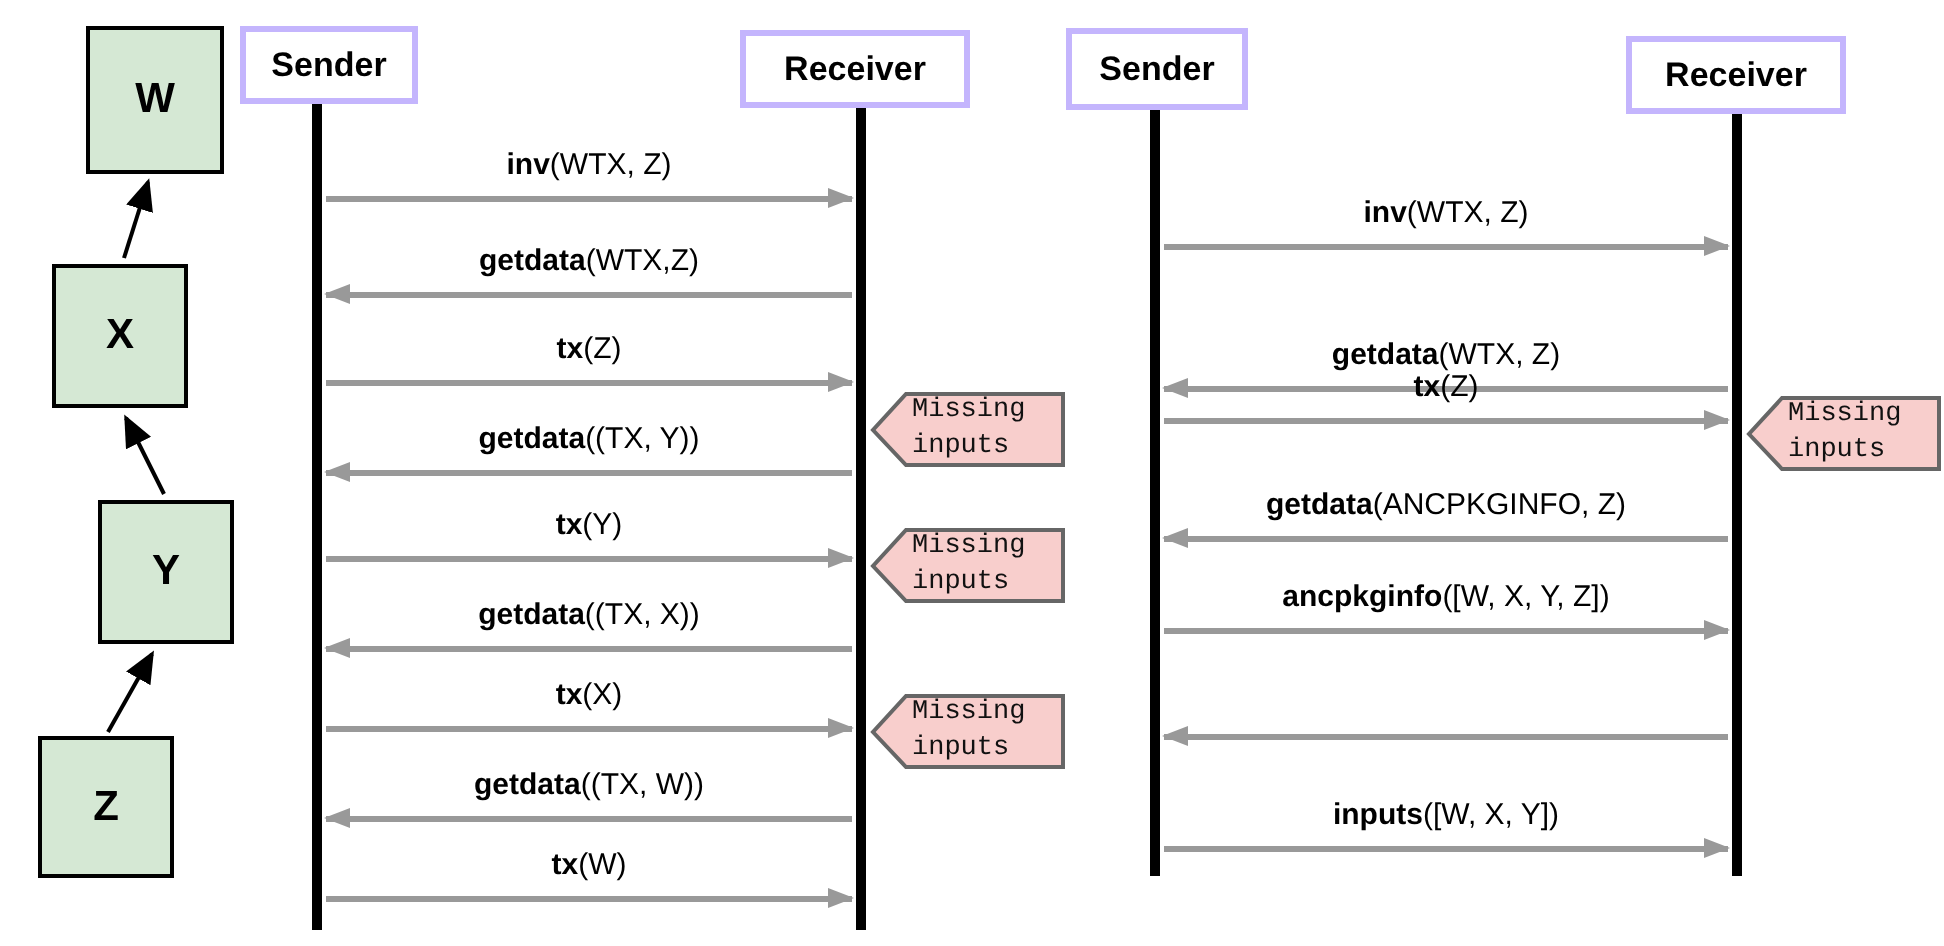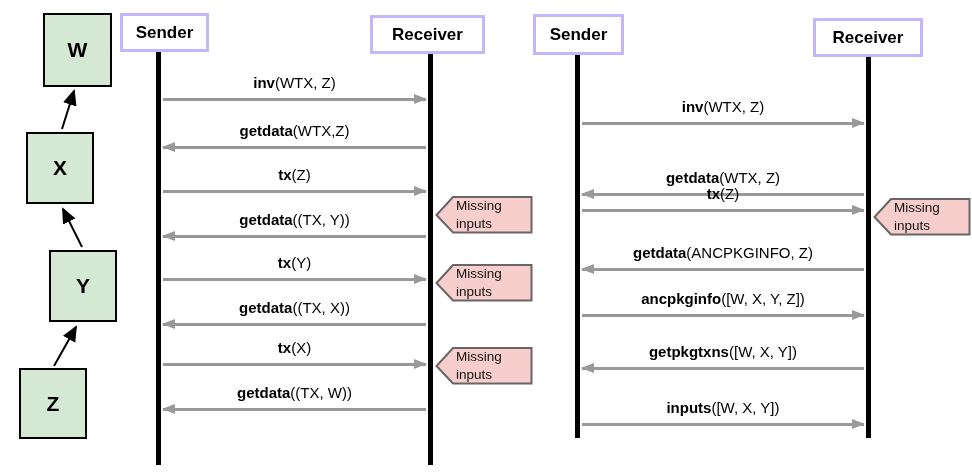--- a/index.html
+++ b/index.html
@@ -98,20 +98,21 @@
     width: 0; height: 0;
     border-top: 5.5px solid transparent;
     border-bottom: 5.5px solid transparent;
     border-right: 13px solid #999999;
   }
   
   .callout {
     position: absolute;
     width: 98px;
     height: 38px;
+    font-family: Liberation Mono, monospace;
   }
   .callout svg {
     position: absolute;
     left: 0; top: 0;
   }
   .callout polygon {
     fill: #f8cecc;
     stroke: #666666;
     stroke-width: 2;
   }
@@ -189,20 +190,24 @@
       <div class="arrow right"></div>
     </div>
     <div class="msg" style="top:299px;">
       <div class="msg-label"><span class="b">getdata</span><span>((TX, X))</span></div>
       <div class="arrow left"></div>
     </div>
     <div class="msg" style="top:384px;">
       <div class="msg-label"><span class="b">getdata</span><span>((TX, W))</span></div>
       <div class="arrow left"></div>
     </div>
+    <div class="msg" style="top:424px;">
+      <div class="msg-label"><span class="b">tx</span><span>(W)</span></div>
+      <div class="arrow right"></div>
+    </div>
   </div>
 
   <div class="callout" style="left:435px; top:196px;">
     <svg width="98" height="38" viewBox="0 0 98 38">
       <polygon points="18,1 96.5,1 96.5,36.5 18,36.5 1.5,19"></polygon>
     </svg>
     <div class="callout-text">Missing inputs</div>
   </div>
   <div class="callout" style="left:435px; top:264px;">
     <svg width="98" height="38" viewBox="0 0 98 38">
@@ -241,21 +246,20 @@
     </div>
     <div class="msg" style="top:244px;">
       <div class="msg-label"><span class="b">getdata</span><span>(ANCPKGINFO, Z)</span></div>
       <div class="arrow left"></div>
     </div>
     <div class="msg" style="top:290px;">
       <div class="msg-label"><span class="b">ancpkginfo</span><span>([W, X, Y, Z])</span></div>
       <div class="arrow right"></div>
     </div>
     <div class="msg" style="top:343px;">
-      <div class="msg-label"><span class="b">getpkgtxns</span><span>([W, X, Y])</span></div>
       <div class="arrow left"></div>
     </div>
     <div class="msg" style="top:399px;">
       <div class="msg-label"><span class="b">inputs</span><span>([W, X, Y])</span></div>
       <div class="arrow right"></div>
     </div>
   </div>
 
   <div class="callout" style="left:873px; top:198px;">
     <svg width="98" height="38" viewBox="0 0 98 38">

